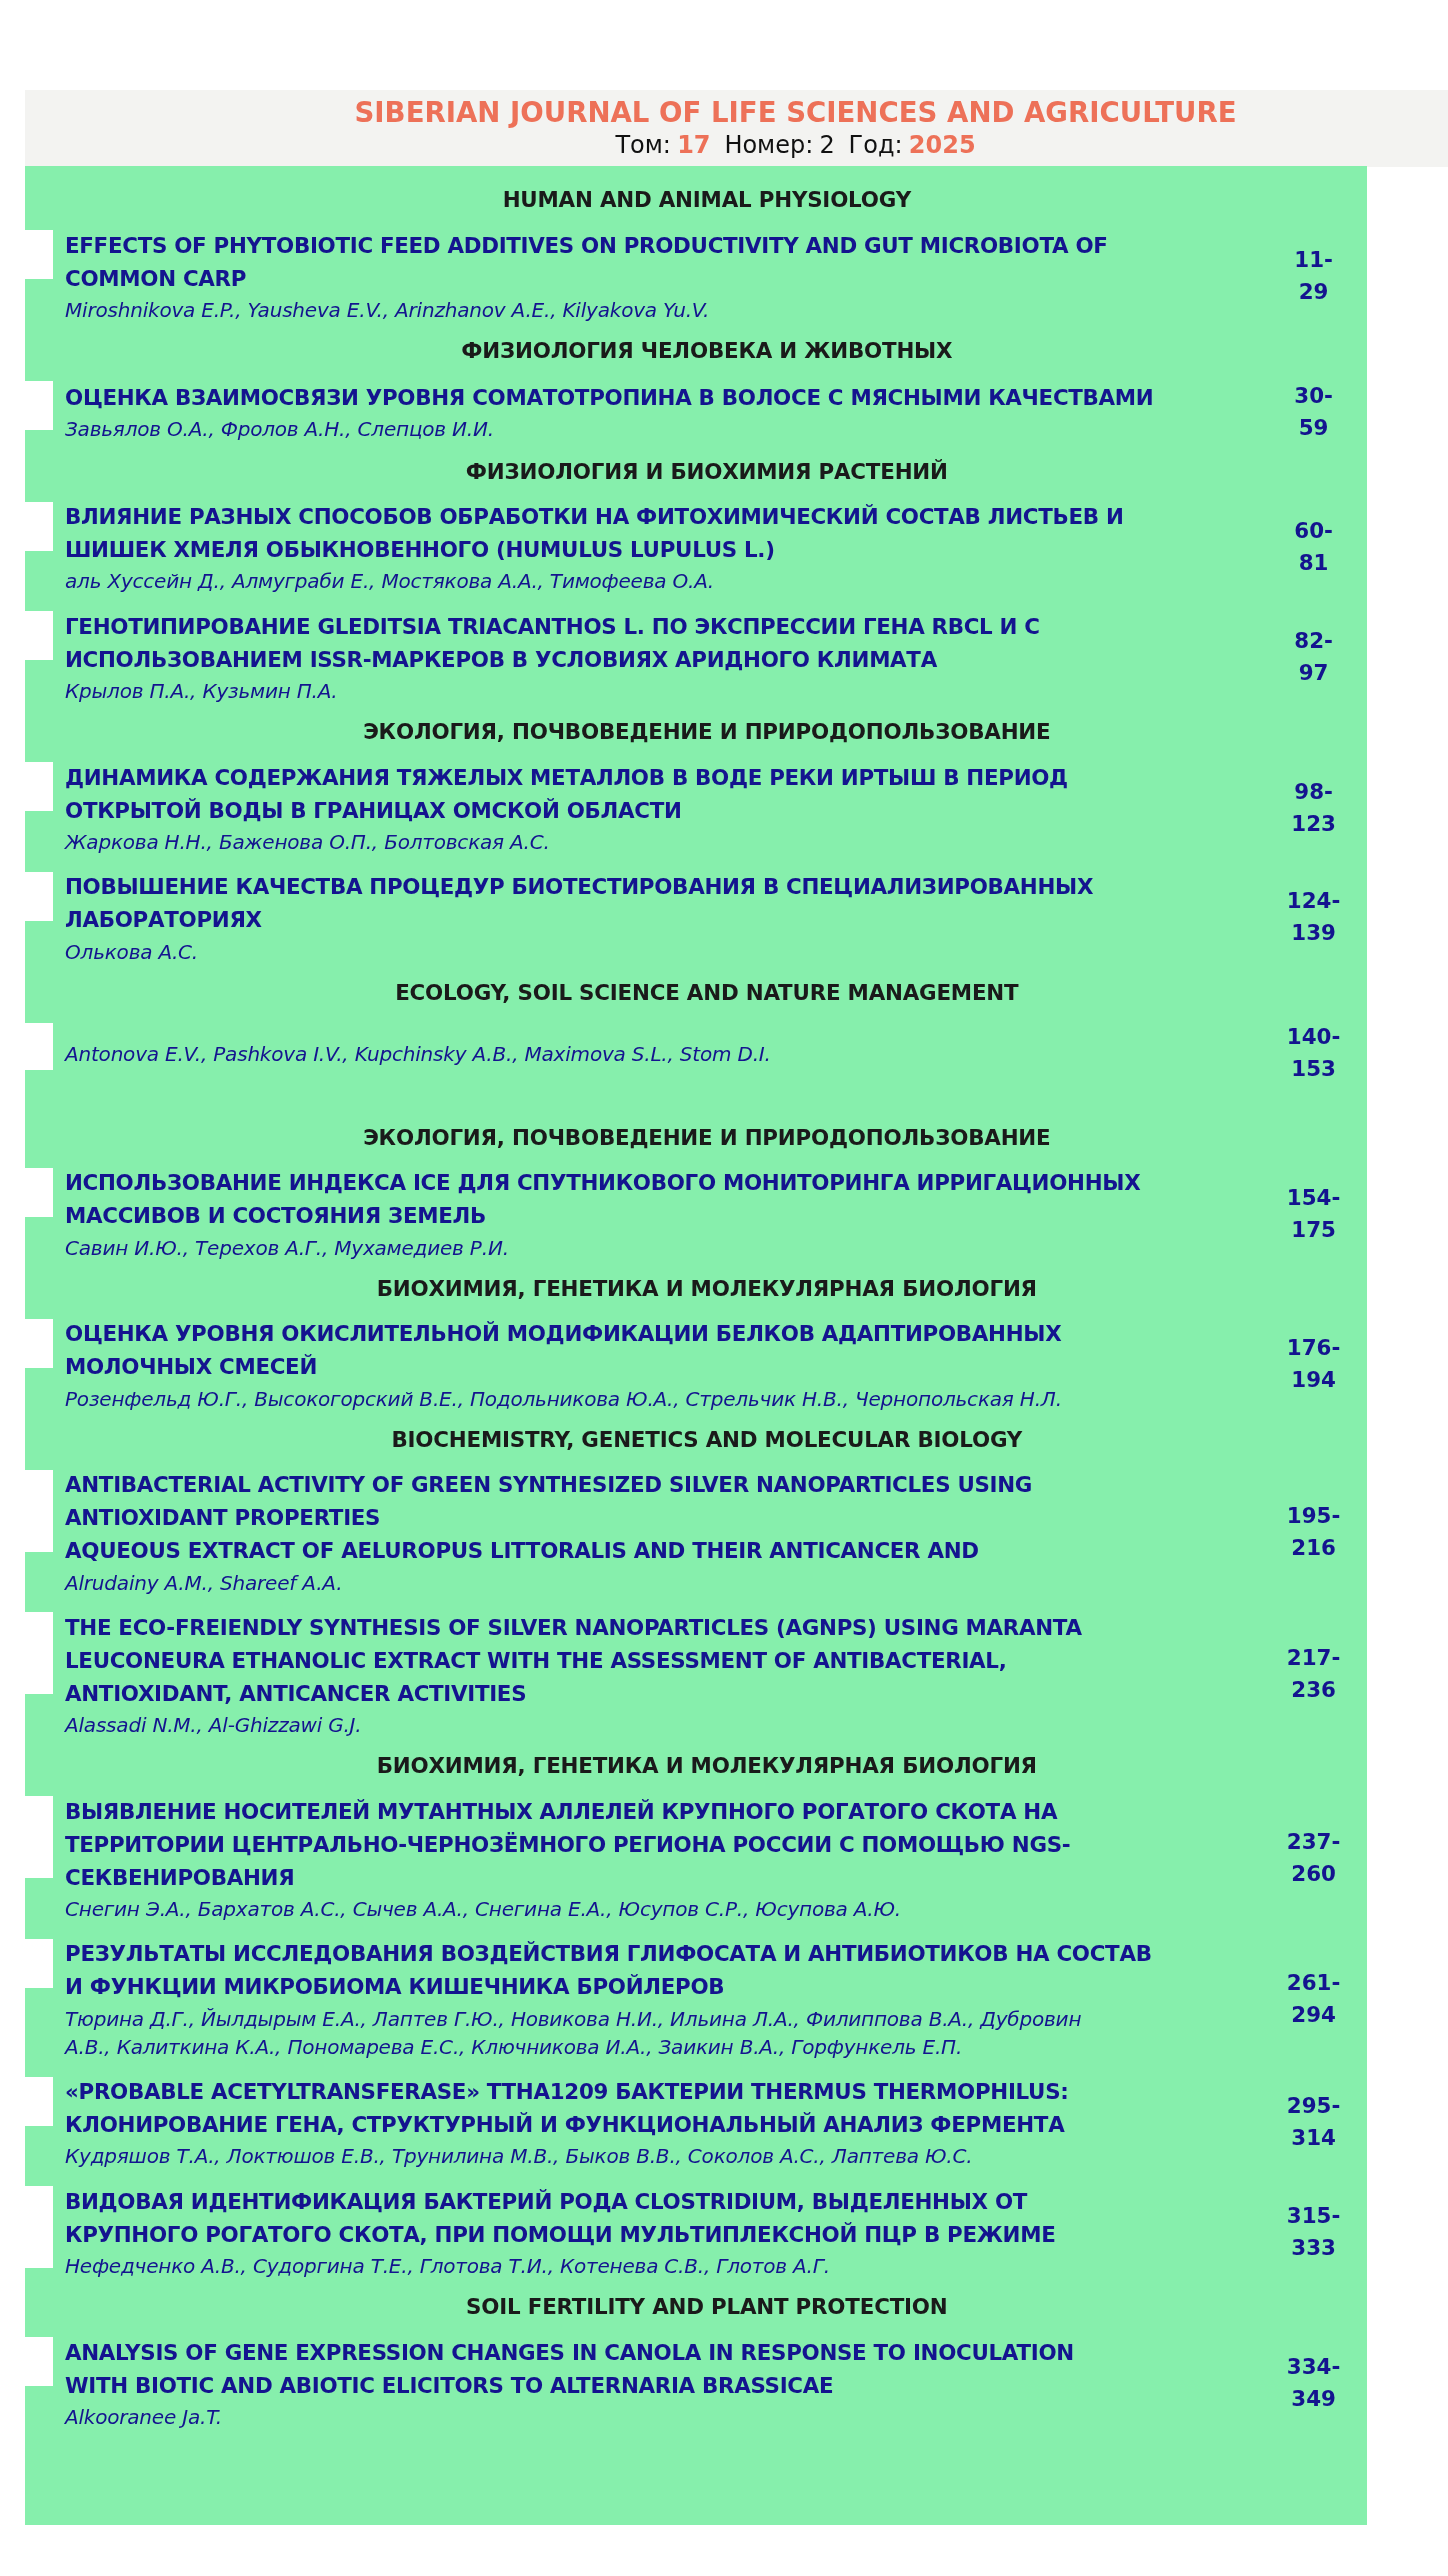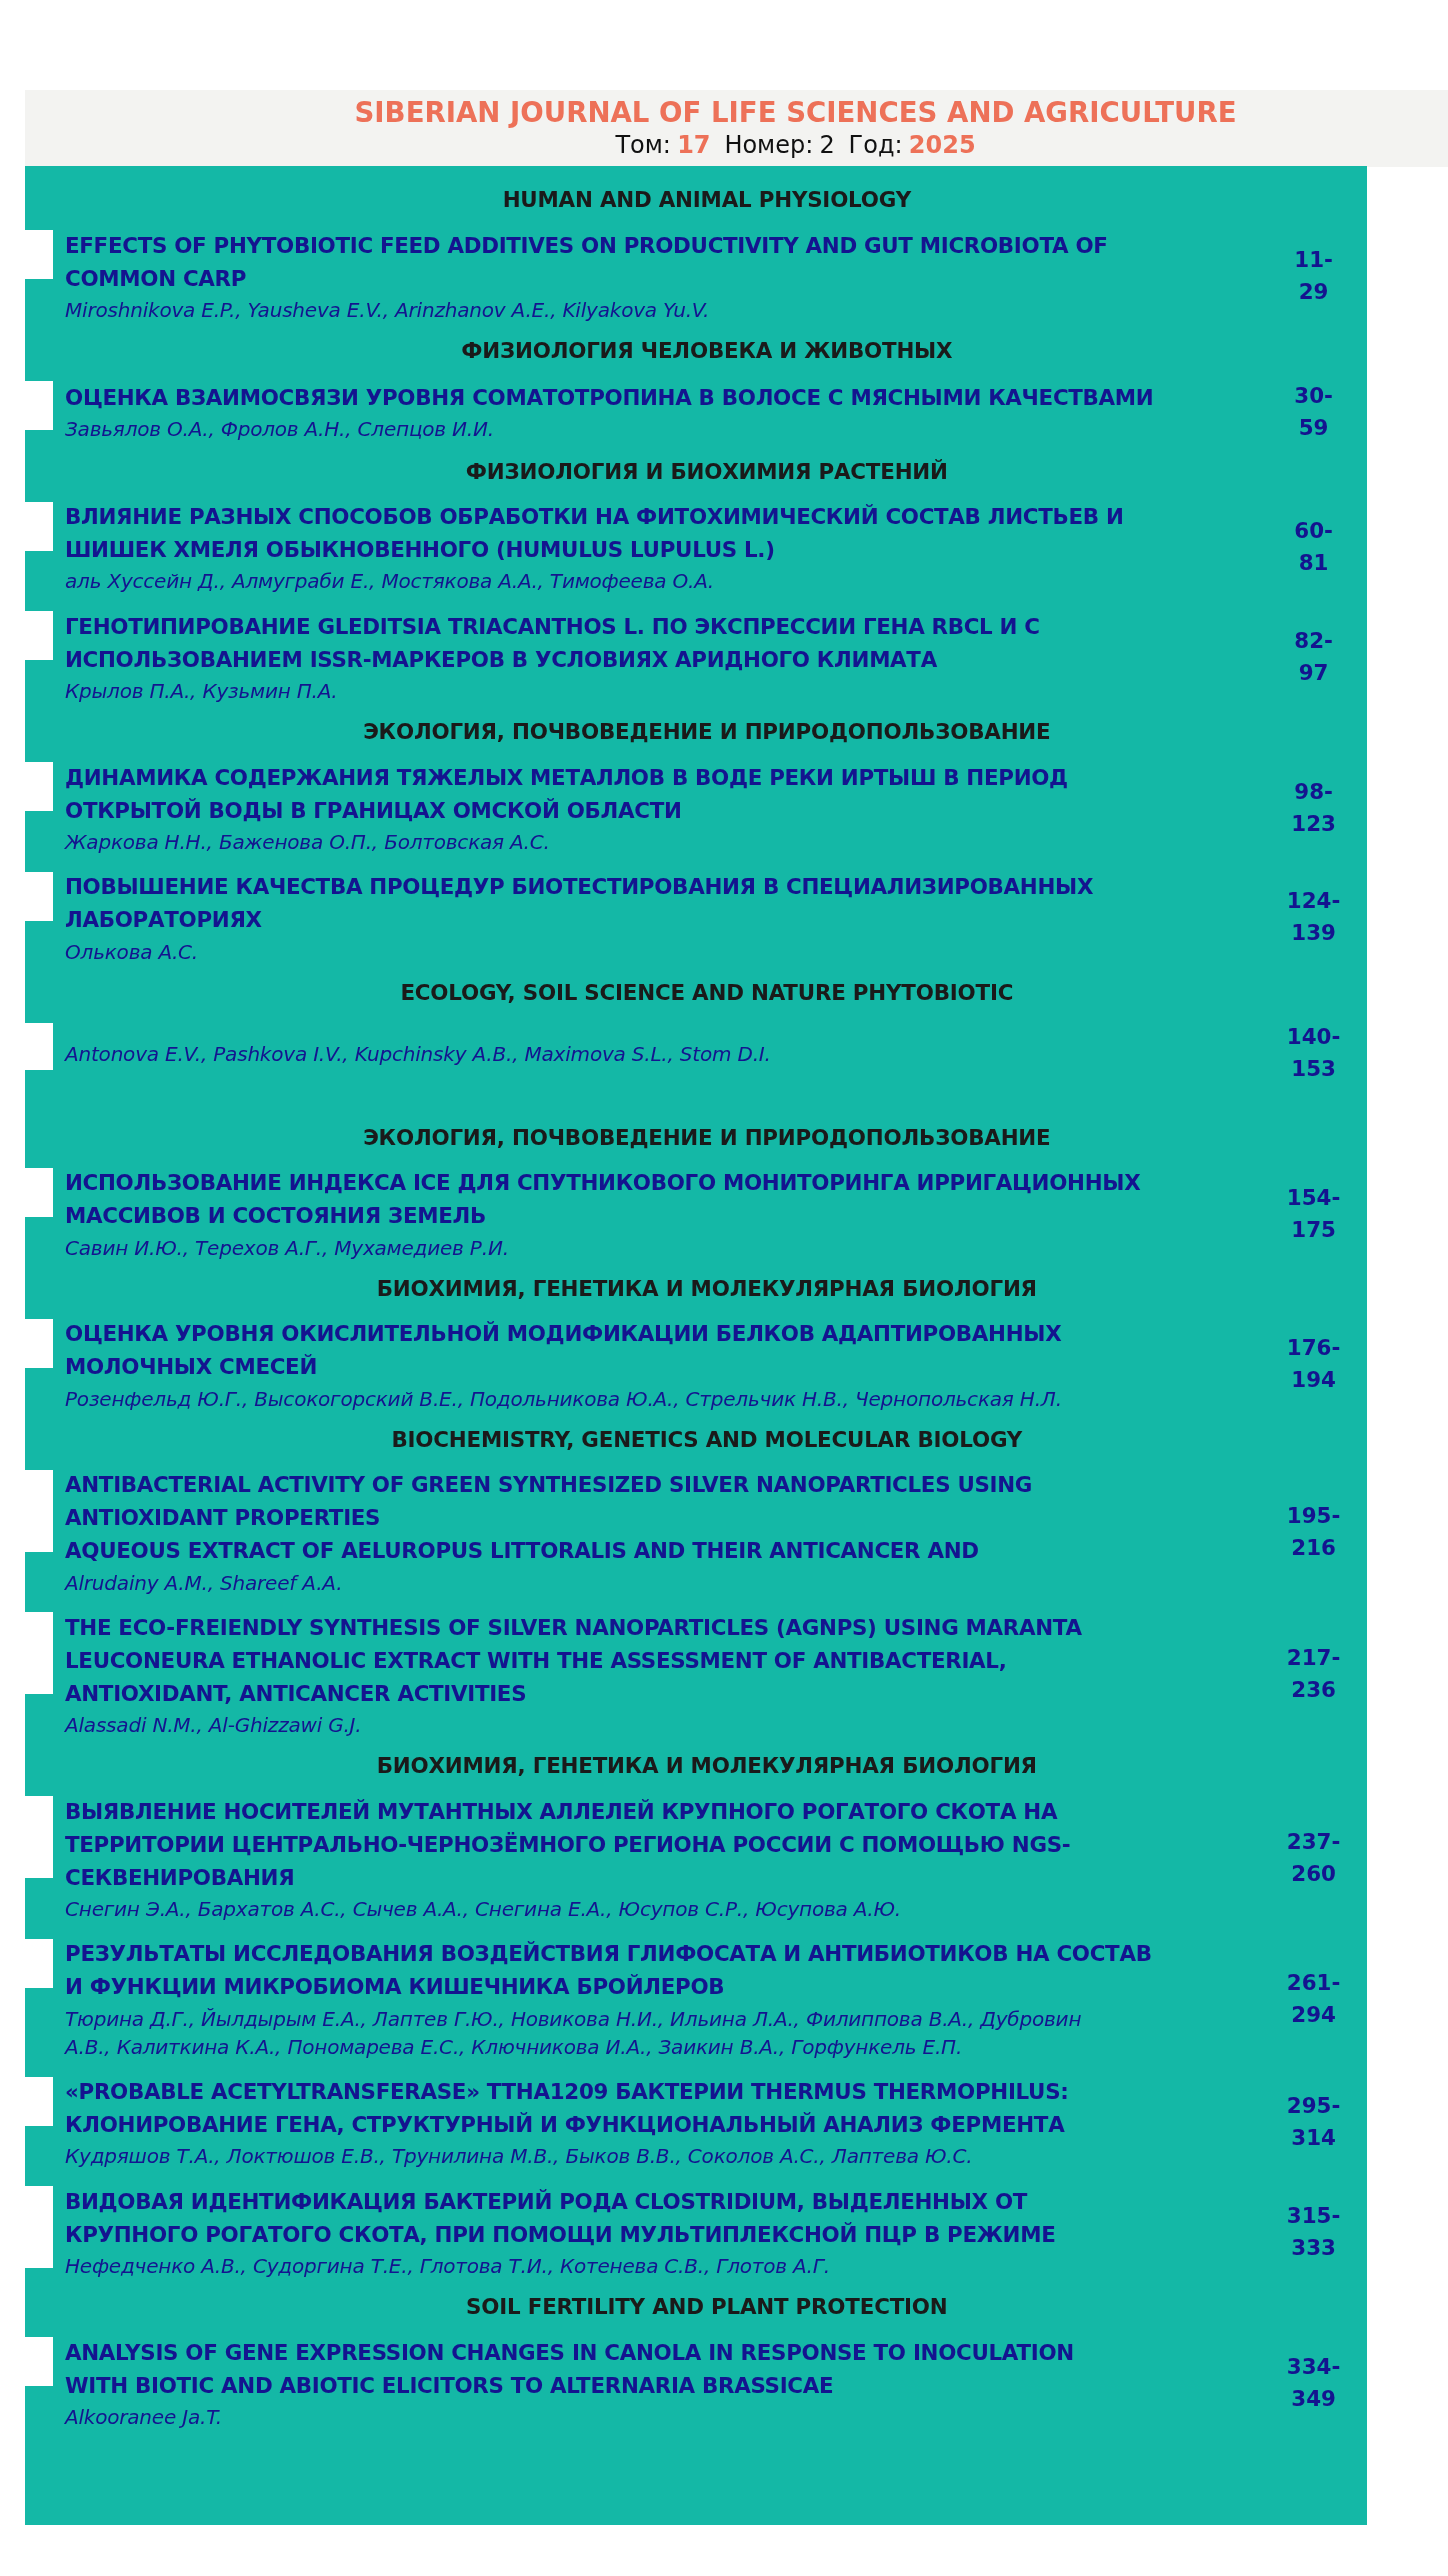--- a/index.html
+++ b/index.html
@@ -17,21 +17,21 @@
     color:#ed7158;white-space:nowrap;
   }
   .issue-line{
     font-size:24px;line-height:31px;color:#111111;white-space:nowrap;
   }
   .issue-line .num{color:#ed7158;font-weight:bold;}
   .issue-line span{margin:0 3.1px;}
   
   .panel{
     position:absolute;left:25px;top:166px;width:1342px;height:2359px;
-    background:#14b8a6;box-sizing:border-box;
+    background:#86efac;box-sizing:border-box;
     padding:21.4px 18.4px 0 40px;overflow:hidden;
   }
   .sec{
     font-size:21.4px;line-height:26px;font-weight:bold;color:#1a1a1a;
     text-align:center;margin:0 0 15.3px 0;letter-spacing:-0.2px;
   }
   .sec.extra{margin-top:40px;}
   .entry{
     display:flex;align-items:center;margin:0 0 15.3px 0;position:relative;
   }
@@ -133,21 +133,21 @@
       <div class="txt">
         <div class="t-line">ПОВЫШЕНИЕ КАЧЕСТВА ПРОЦЕДУР БИОТЕСТИРОВАНИЯ В СПЕЦИАЛИЗИРОВАННЫХ</div>
         <div class="t-line">ЛАБОРАТОРИЯХ</div>
         <div class="authors">Олькова А.С.</div>
       </div>
       <div class="pages">
         <div>124-</div>
         <div>139</div>
       </div>
     </div>
-    <div class="sec">ECOLOGY, SOIL SCIENCE AND NATURE PHYTOBIOTIC</div>
+    <div class="sec">ECOLOGY, SOIL SCIENCE AND NATURE MANAGEMENT</div>
     <div class="entry">
       <div class="marker" style="height: 47px;"></div>
       <div class="txt">
         <div class="authors">Antonova E.V., Pashkova I.V., Kupchinsky A.B., Maximova S.L., Stom D.I.</div>
       </div>
       <div class="pages">
         <div>140-</div>
         <div>153</div>
       </div>
     </div>

